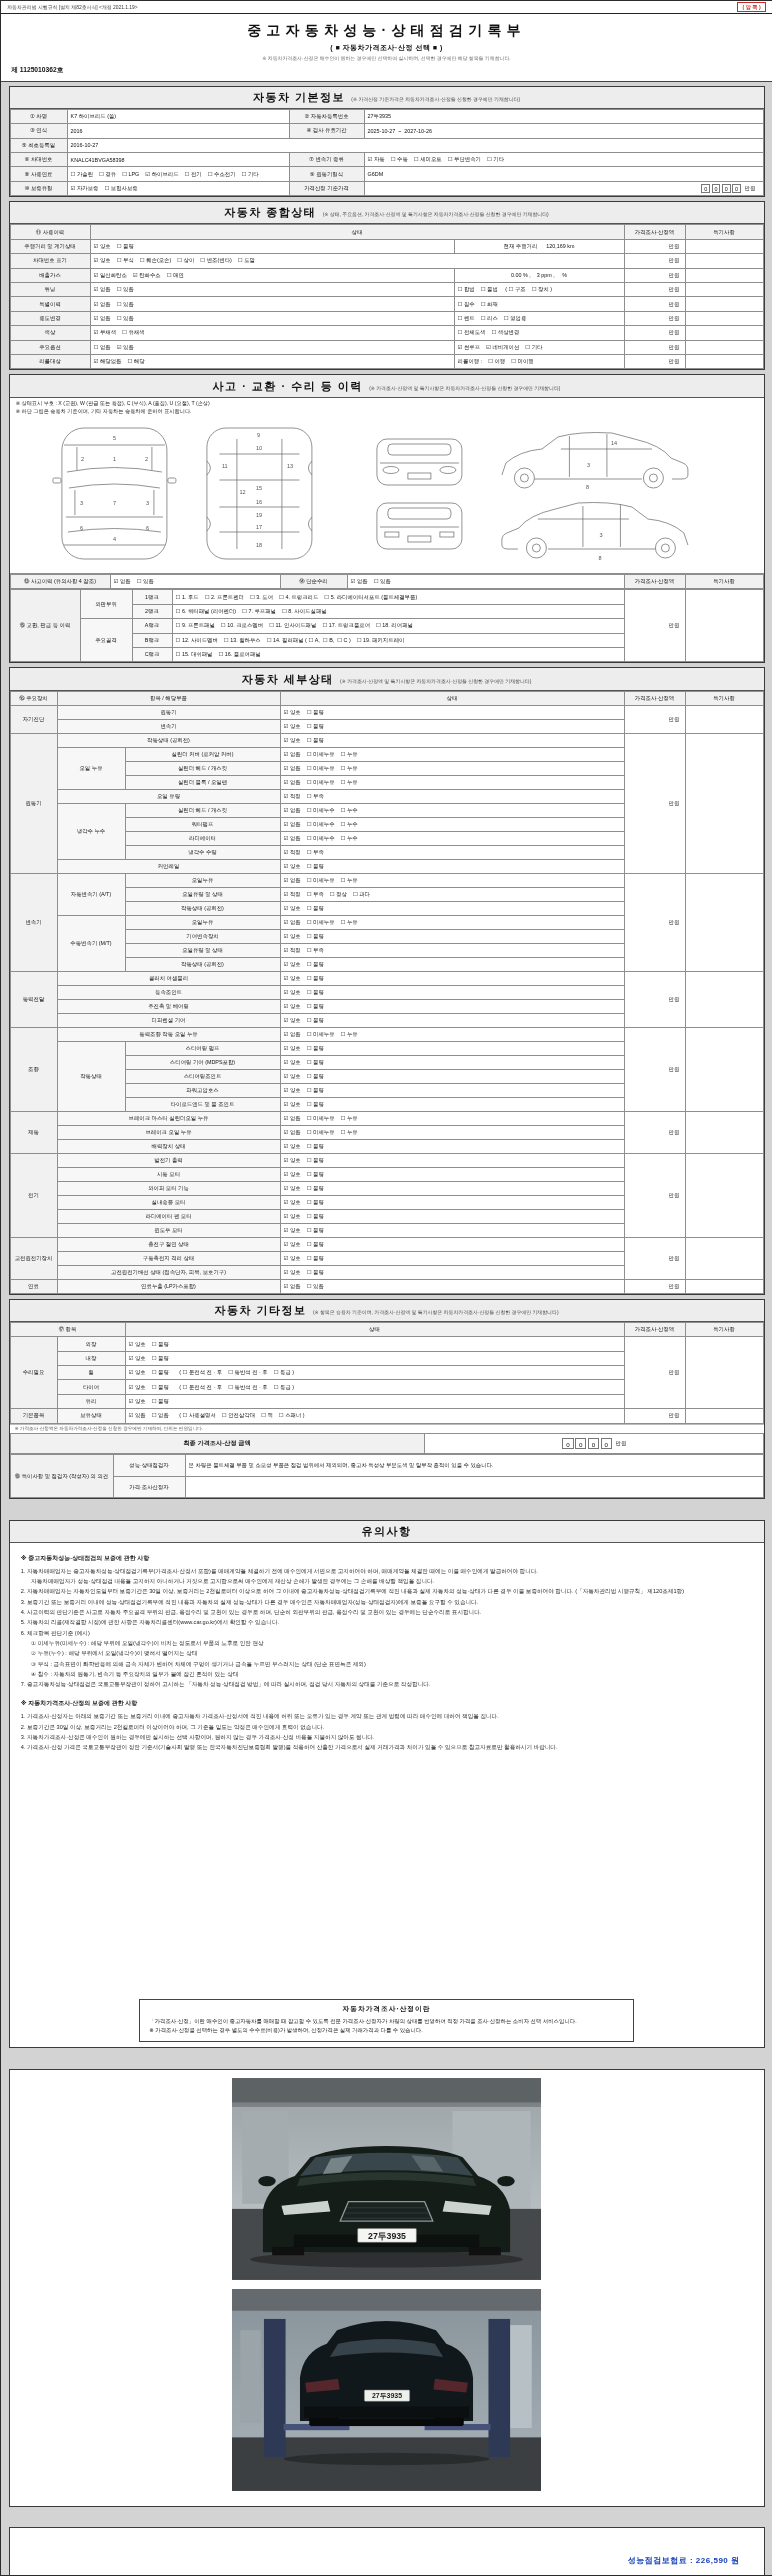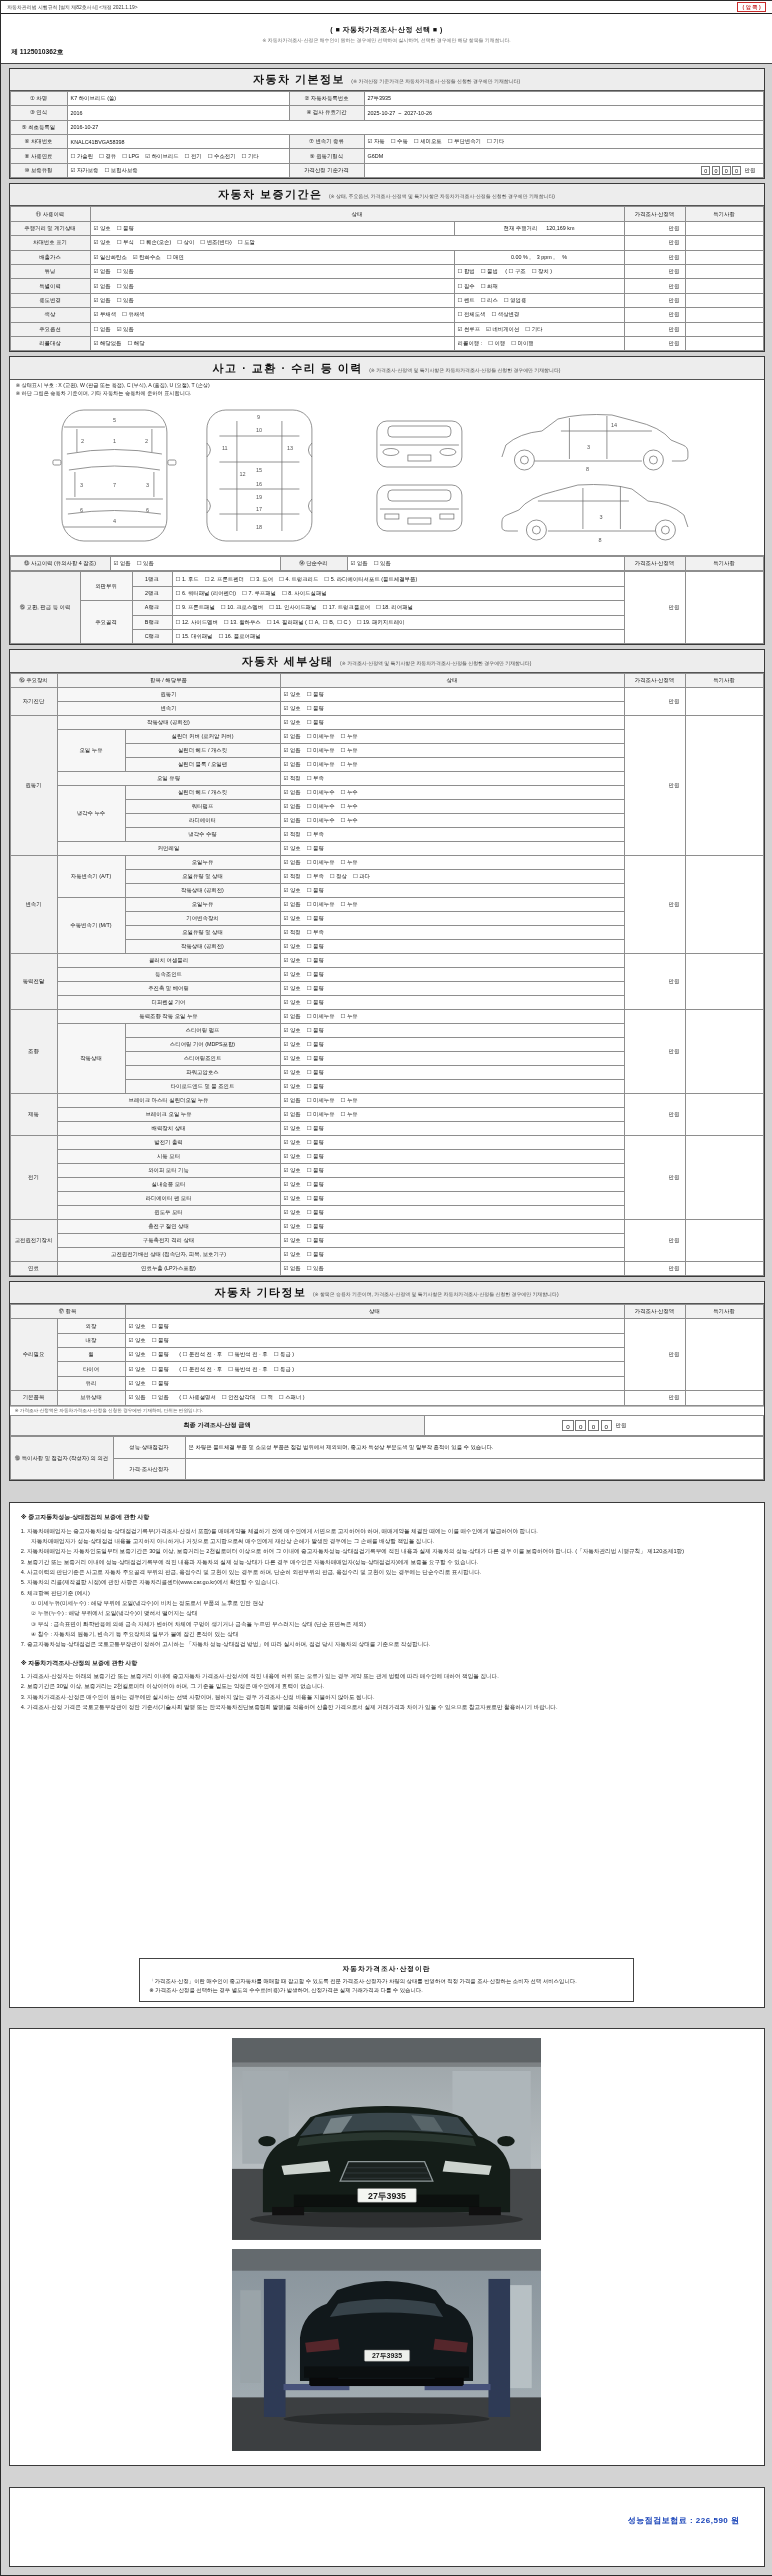--- a/index.html
+++ b/index.html
@@ -74,20 +74,21 @@
 <body>
 
 <div class="page">
 
   <div class="topstrip">
     <span class="form-ref">자동차관리법 시행규칙 [별지 제82호서식] &lt;개정 2021.1.19&gt;</span>
     <span class="page-badge">( 앞 쪽 )</span>
   </div>
 
   <div class="headwrap">
+    <div class="doc-title">중고자동차성능·상태점검기록부</div>
     <div class="doc-subtitle">( ■ 자동차가격조사·산정 선택 ■ )</div>
     <div class="doc-subnote">※ 자동차가격조사·산정은 매수인이 원하는 경우에만 선택하여 실시하며, 선택한 경우에만 해당 항목을 기재합니다.</div>
     <div class="doc-no">제 1125010362호</div>
   </div>
 
   <section class="box">
     <div class="sec-title">
       <span class="st-main">자동차 기본정보</span>
       <span class="st-note">(※ 가격산정 기준가격은 자동차가격조사·산정을 신청한 경우에만 기재합니다)</span>
     </div>
@@ -134,21 +135,21 @@
             <td class="st">☑ 자가보증    ☐ 보험사보증</td>
             <td class="lab">가격산정 기준가격</td>
             <td colspan="3" class="pricebox"><span class="dbox">0</span><span class="dbox">0</span><span class="dbox">0</span><span class="dbox">0</span><span class="dunit">만원</span></td>
           </tr>
         </tbody>
     </table>
   </section>
 
   <section class="box">
     <div class="sec-title">
-      <span class="st-main">자동차 보증기간은</span>
+      <span class="st-main">자동차 종합상태</span>
       <span class="st-note">(※ 상태, 주요옵션, 가격조사·산정액 및 특기사항은 자동차가격조사·산정을 신청한 경우에만 기재합니다)</span>
     </div>
     <table class="tb-overall">
       <colgroup>
           <col style="width:80px">
           <col>
           <col style="width:170px">
           <col style="width:61px">
           <col style="width:78px">
         </colgroup>
@@ -697,20 +698,23 @@
           </tr>
           <tr>
             <td class="lab2">가격·조사산정자</td>
             <td class="st"></td>
           </tr>
         </tbody>
     </table>
   </section>
 
   <section class="box bandgap">
+    <div class="sec-title">
+      <span class="st-main">유의사항</span>
+    </div>
     <div class="notice-body">
         <div class="nl bold">※ 중고자동차성능·상태점검의 보증에 관한 사항</div>
         <div class="nl">1. 자동차매매업자는 중고자동차성능·상태점검기록부(가격조사·산정서 포함)를 매매계약을 체결하기 전에 매수인에게 서면으로 고지하여야 하며, 매매계약을 체결한 때에는 이를 매수인에게 발급하여야 합니다.</div>
         <div class="nl ind">자동차매매업자가 성능·상태점검 내용을 고지하지 아니하거나 거짓으로 고지함으로써 매수인에게 재산상 손해가 발생한 경우에는 그 손해를 배상할 책임을 집니다.</div>
         <div class="nl">2. 자동차매매업자는 자동차인도일부터 보증기간은 30일 이상, 보증거리는 2천킬로미터 이상으로 하여 그 이내에 중고자동차성능·상태점검기록부에 적힌 내용과 실제 자동차의 성능·상태가 다른 경우 이를 보증하여야 합니다. (「자동차관리법 시행규칙」 제120조제1항)</div>
         <div class="nl">3. 보증기간 또는 보증거리 이내에 성능·상태점검기록부에 적힌 내용과 자동차의 실제 성능·상태가 다른 경우 매수인은 자동차매매업자(성능·상태점검자)에게 보증을 요구할 수 있습니다.</div>
         <div class="nl">4. 사고이력의 판단기준은 사고로 자동차 주요골격 부위의 판금, 용접수리 및 교환이 있는 경우로 하며, 단순히 외판부위의 판금, 용접수리 및 교환이 있는 경우에는 단순수리로 표시합니다.</div>
         <div class="nl">5. 자동차의 리콜(제작결함 시정)에 관한 사항은 자동차리콜센터(www.car.go.kr)에서 확인할 수 있습니다.</div>
         <div class="nl">6. 체크항목 판단기준 (예시)</div>
         <div class="nl ind">① 미세누유(미세누수) : 해당 부위에 오일(냉각수)이 비치는 정도로서 부품의 노후로 인한 현상</div>

